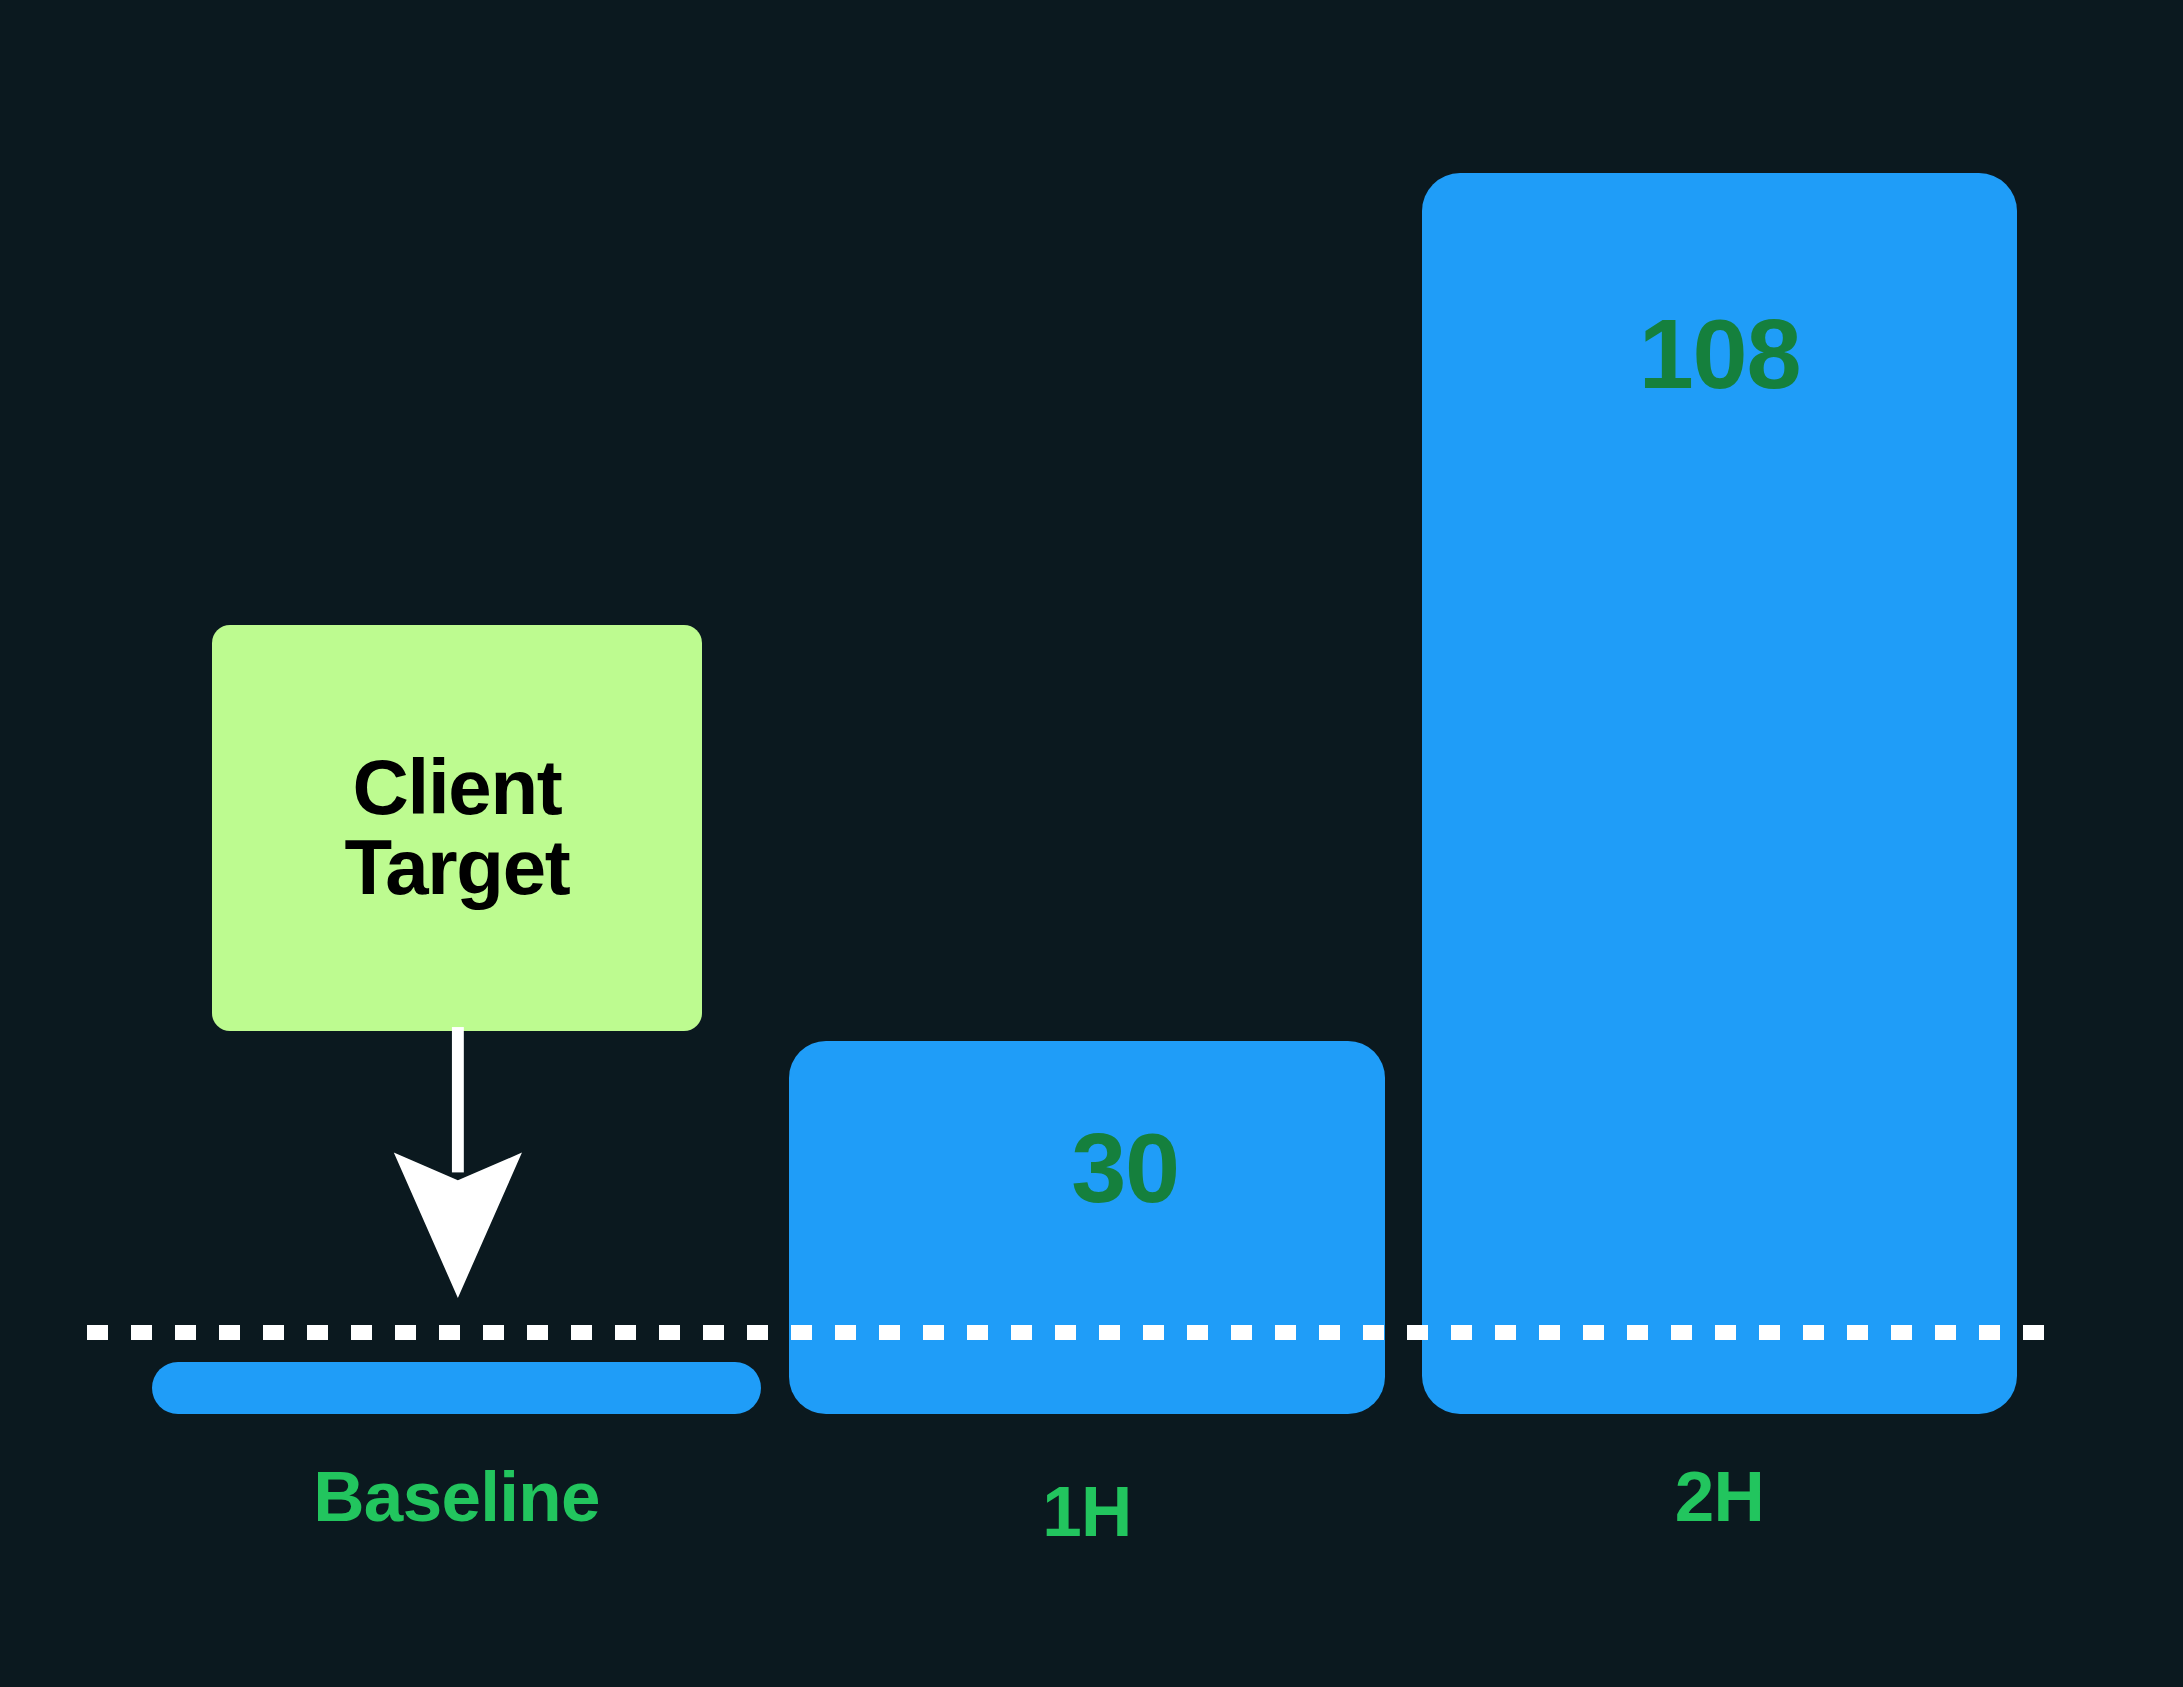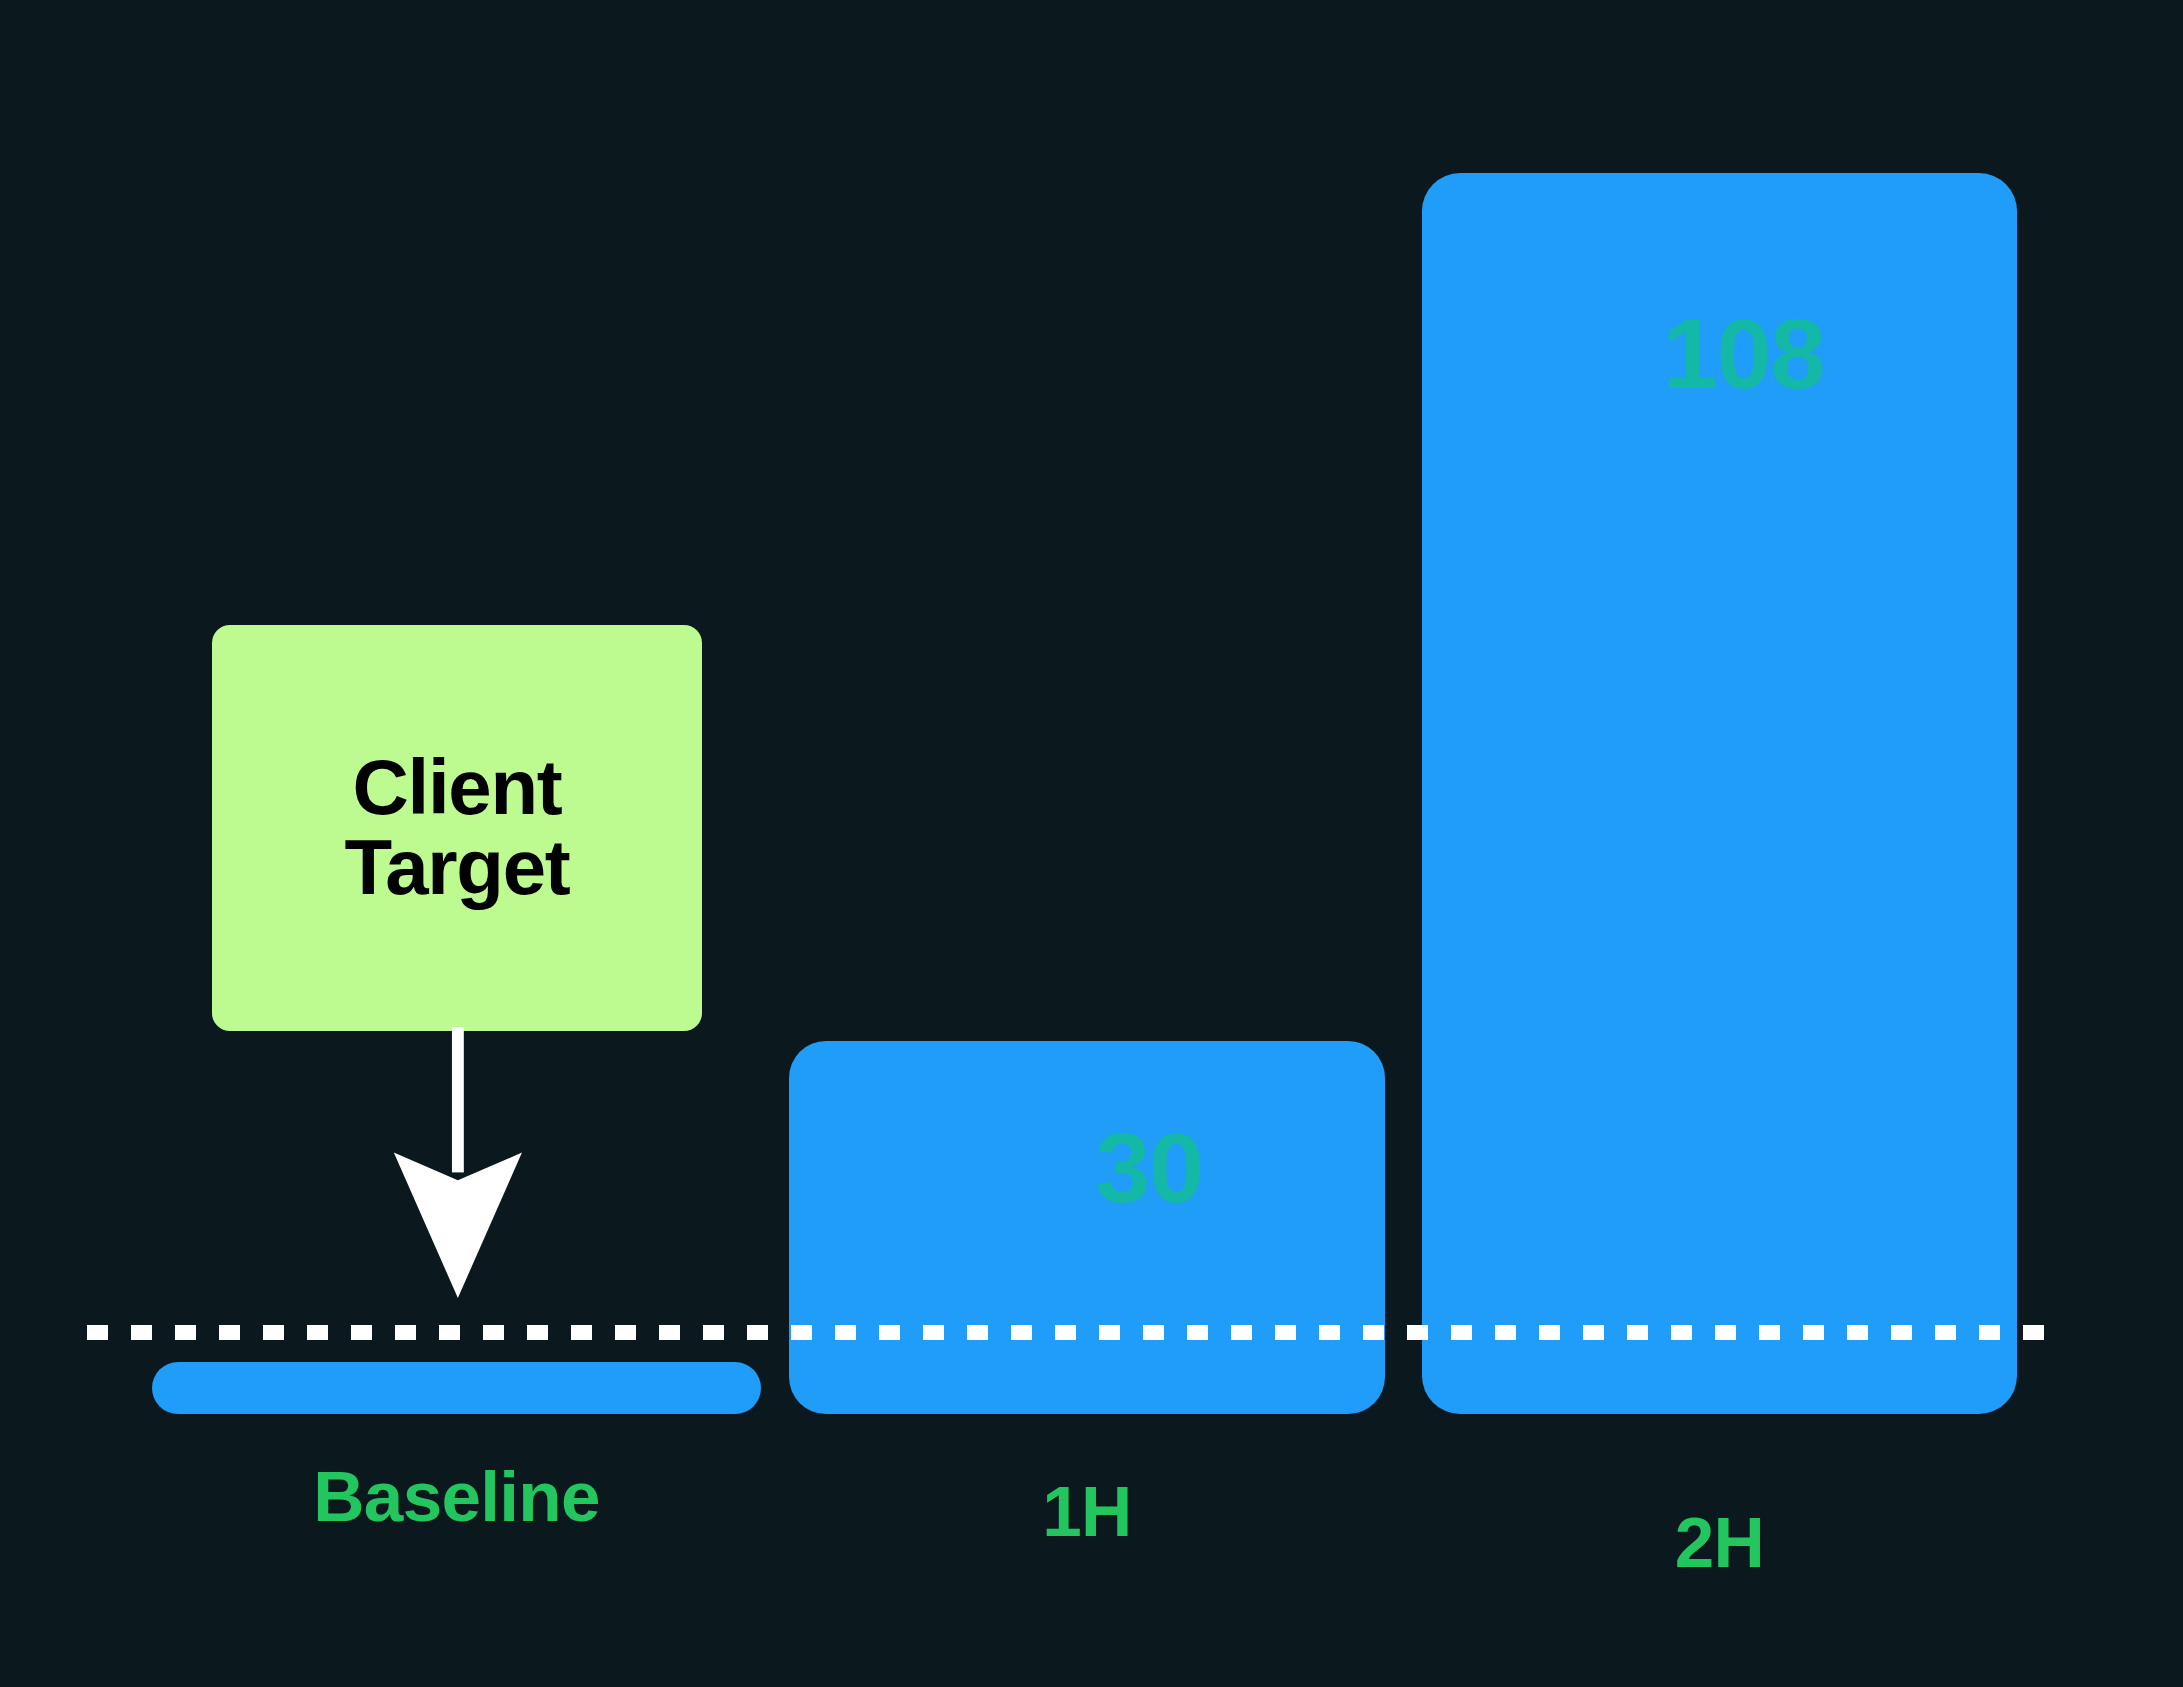--- a/index.html
+++ b/index.html
@@ -51,28 +51,27 @@
     left: 1422px;
     top: 173px;
     width: 595px;
     height: 1241px;
     border-radius: 38px;
   }
 
   
   .bar-value {
     position: absolute;
-    color: #14b8a6;
+    color: #15803d;
     font-weight: 700;
     font-size: 99px;
     line-height: 1;
     letter-spacing: -1.3px;
     text-align: center;
     white-space: nowrap;
-    margin-left: 24px;
   }
   .value-1h {
     left: 789px;
     top: 1118px;
     width: 672px;
   }
   .value-2h {
     left: 1422px;
     top: 304px;
     width: 595px;
@@ -147,21 +146,21 @@
     top: 1461px;
     width: 609px;
   }
   .cat-1h {
     left: 789px;
     top: 1476px;
     width: 596px;
   }
   .cat-2h {
     left: 1422px;
-    top: 1507px;
+    top: 1461px;
     width: 595px;
   }
 </style>
 </head>
 <body>
 
 <div id="stage">
   <div id="plot">
 
     <div class="bar bar-baseline"></div>

